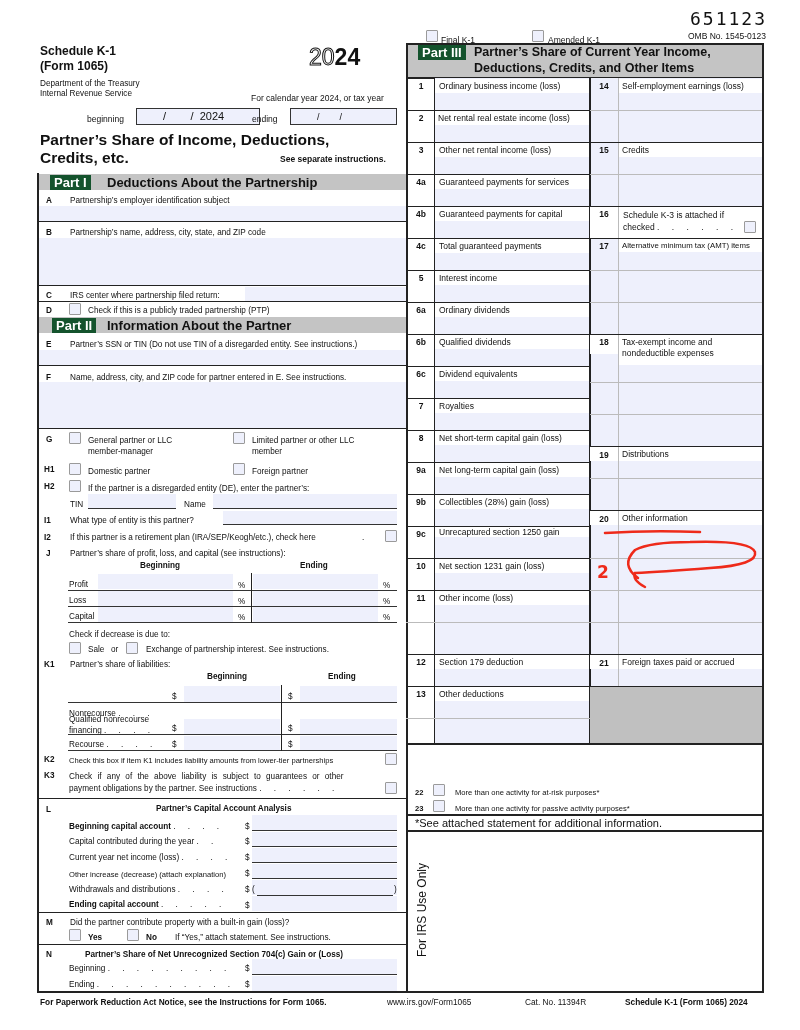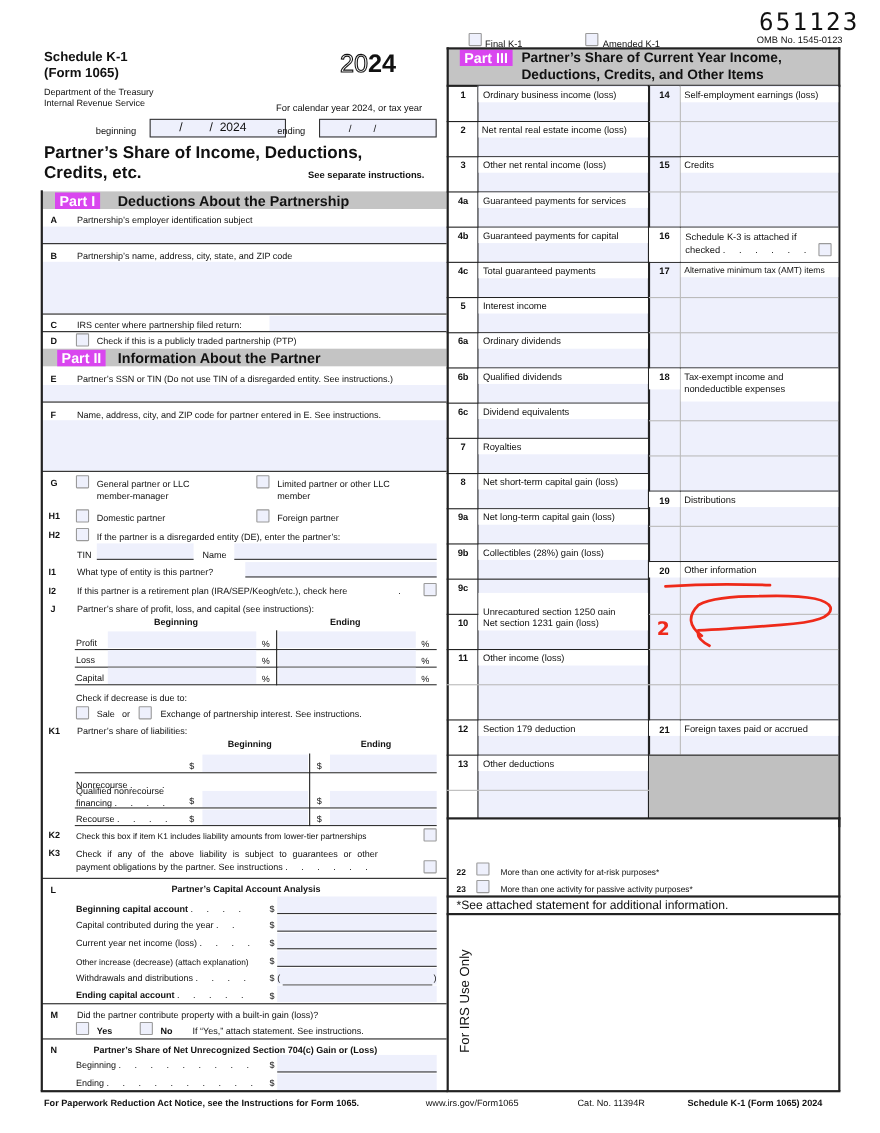--- a/index.html
+++ b/index.html
@@ -9,33 +9,33 @@
   .fill { background: #eef0fc; }
   .cb { position: absolute; width: 12px; height: 12px; border: 1px solid #9a9a9a; background: #eef0fc; border-radius: 1px; }
   .b { font-weight: bold; }
   .hline { position: absolute; height: 0; border-top: 1px solid #222; }
   .hline2 { position: absolute; height: 0; border-top: 2px solid #222; }
   .vline { position: absolute; width: 0; border-left: 1px solid #222; }
   .vline2 { position: absolute; width: 0; border-left: 2px solid #222; }
   .thin { border-color: #bbb !important; }
   .ul { position: absolute; height: 0; border-top: 1px solid #333; }
   .parthdr { position: absolute; background: #c4c4c4; }
-  .partbadge { position: absolute; background: #d946ef; color: #fff; font-weight: bold; font-size: 13px; padding: 0 4px; line-height: 15px; }
+  .partbadge { position: absolute; background: #14532d; color: #fff; font-weight: bold; font-size: 13px; padding: 0 4px; line-height: 15px; }
   .parttitle { position: absolute; font-weight: bold; font-size: 13px; line-height: 15px; text-align: center; }
   .small { font-size: 8.2px; }
   .tiny { font-size: 7.6px; }
   .p3num { position: absolute; font-weight: bold; font-size: 8.5px; text-align: center; width: 26px; }
   .p3lbl { position: absolute; font-size: 8.5px; background: #fff; }
   .dots { letter-spacing: 5px; }
   .vtext { position: absolute; transform: rotate(-90deg); transform-origin: left top; font-size: 12px; white-space: nowrap; }
 </style>
 </head>
 <body>
 
-<div class="abs" style="left:690px;top:8px;font-family:'DejaVu Sans Mono',monospace;font-size:22px;letter-spacing:2px;text-align:center;">651123</div>
+<div class="abs" style="left:690px;top:8px;font-family:'DejaVu Sans Mono',monospace;font-size:18px;letter-spacing:2px;text-align:center;">651123</div>
 <div class="abs" style="left:675px;top:31px;font-size:8.5px;margin-left:13px;">OMB No. 1545-0123</div>
 
 <div class="abs b" style="left:40px;top:44px;font-size:12px;">Schedule K-1</div>
 <div class="abs b" style="left:40px;top:59px;font-size:12px;">(Form 1065)</div>
 <div class="abs" style="left:40px;top:79px;font-size:8.2px;">Department of the Treasury</div>
 <div class="abs" style="left:40px;top:89px;font-size:8.2px;">Internal Revenue Service</div>
 
 <div class="abs" style="left:309px;top:44px;font-size:23px;font-weight:bold;">
   <span style="color:#fff;-webkit-text-stroke:1px #111;font-weight:normal;">20</span><span>24</span>
 </div>
@@ -310,21 +310,21 @@
 <div class="p3lbl" style="left:435px;top:367px;width:154px;padding:2px 4px;">Dividend equivalents</div>
 <div class="p3num" style="left:408px;top:401px;">7</div>
 <div class="p3lbl" style="left:435px;top:399px;width:154px;padding:2px 4px;">Royalties</div>
 <div class="p3num" style="left:408px;top:433px;">8</div>
 <div class="p3lbl" style="left:435px;top:431px;width:154px;padding:2px 4px;">Net short-term capital gain (loss)</div>
 <div class="p3num" style="left:408px;top:465px;">9a</div>
 <div class="p3lbl" style="left:435px;top:463px;width:154px;padding:2px 4px;">Net long-term capital gain (loss)</div>
 <div class="p3num" style="left:408px;top:497px;">9b</div>
 <div class="p3lbl" style="left:435px;top:495px;width:154px;padding:2px 4px;">Collectibles (28%) gain (loss)</div>
 <div class="p3num" style="left:408px;top:529px;">9c</div>
-<div class="p3lbl" style="left:435px;top:527px;width:154px;padding:12px 4px;margin-top:12px;">Unrecaptured section 1250 gain</div>
+<div class="p3lbl" style="left:435px;top:527px;width:154px;padding:0 4px;">Unrecaptured section 1250 gain</div>
 <div class="p3num" style="left:408px;top:561px;">10</div>
 <div class="p3lbl" style="left:435px;top:559px;width:154px;padding:2px 4px;">Net section 1231 gain (loss)</div>
 <div class="p3num" style="left:408px;top:593px;">11</div>
 <div class="p3lbl" style="left:435px;top:591px;width:154px;padding:2px 4px;">Other income (loss)</div>
 <div class="p3num" style="left:408px;top:657px;">12</div>
 <div class="p3lbl" style="left:435px;top:655px;width:154px;padding:2px 4px;">Section 179 deduction</div>
 <div class="p3num" style="left:408px;top:689px;">13</div>
 <div class="p3lbl" style="left:435px;top:687px;width:154px;padding:2px 4px;">Other deductions</div>
 
 <div class="hline thin" style="left:590px;top:110px;width:172px;"></div>

